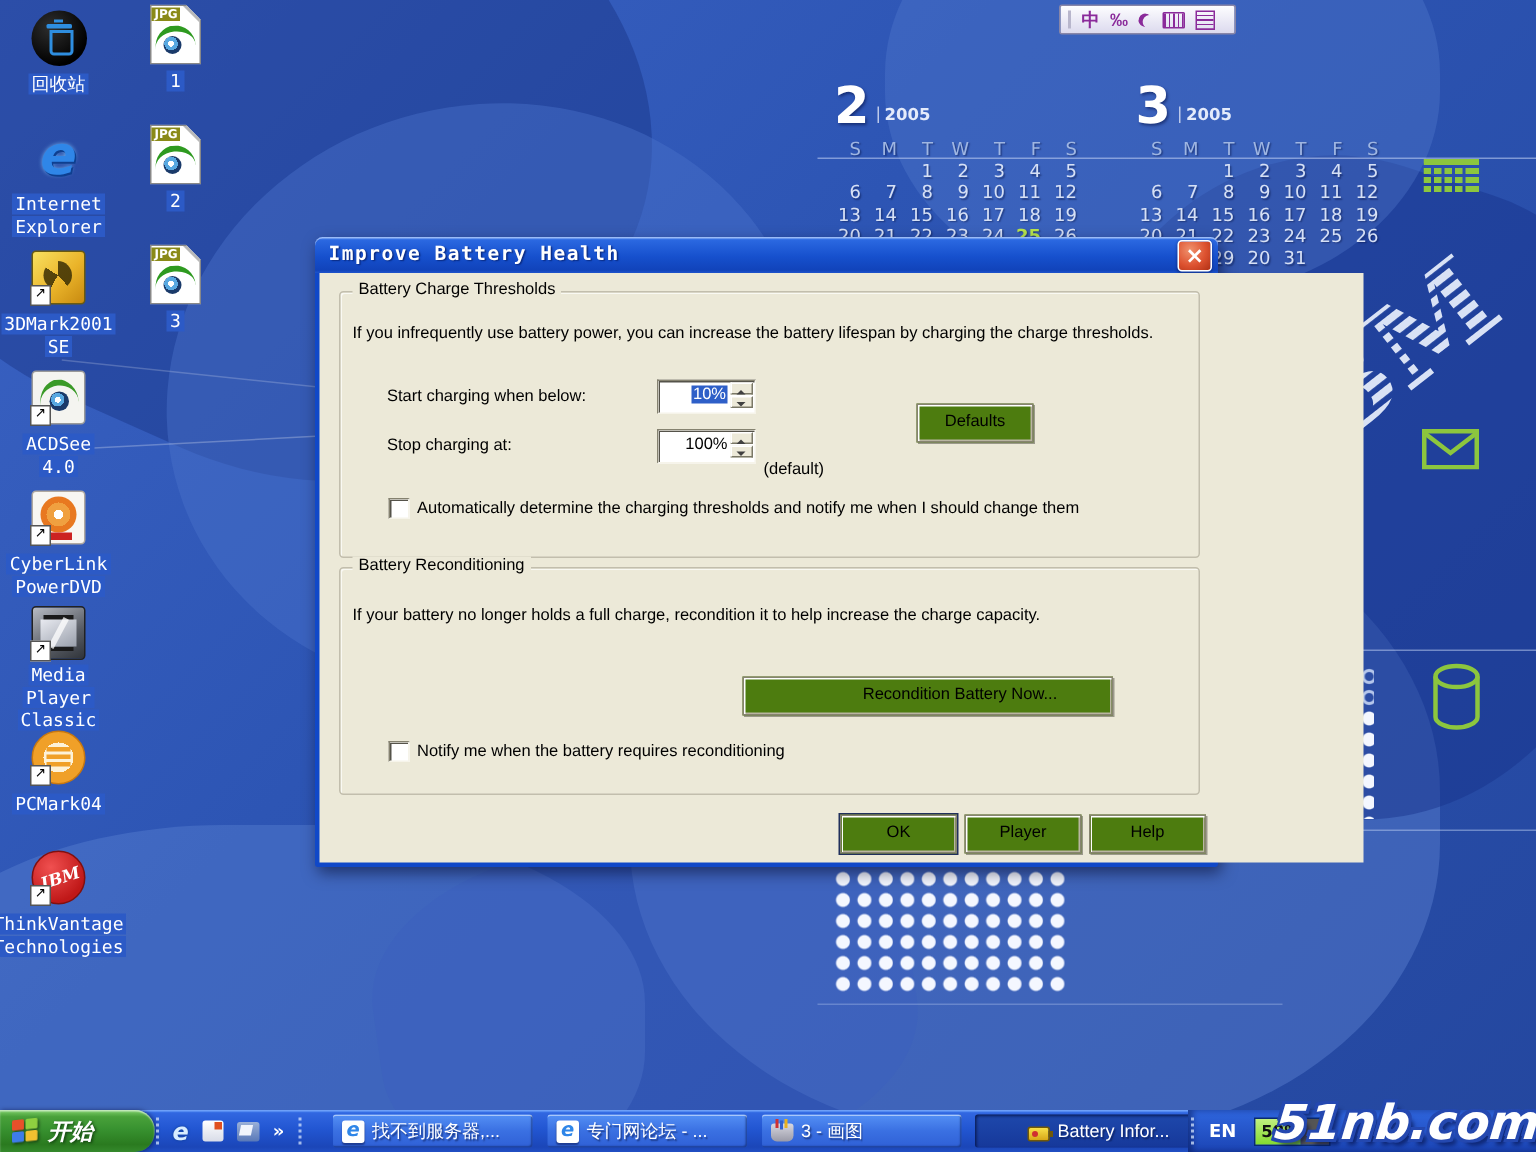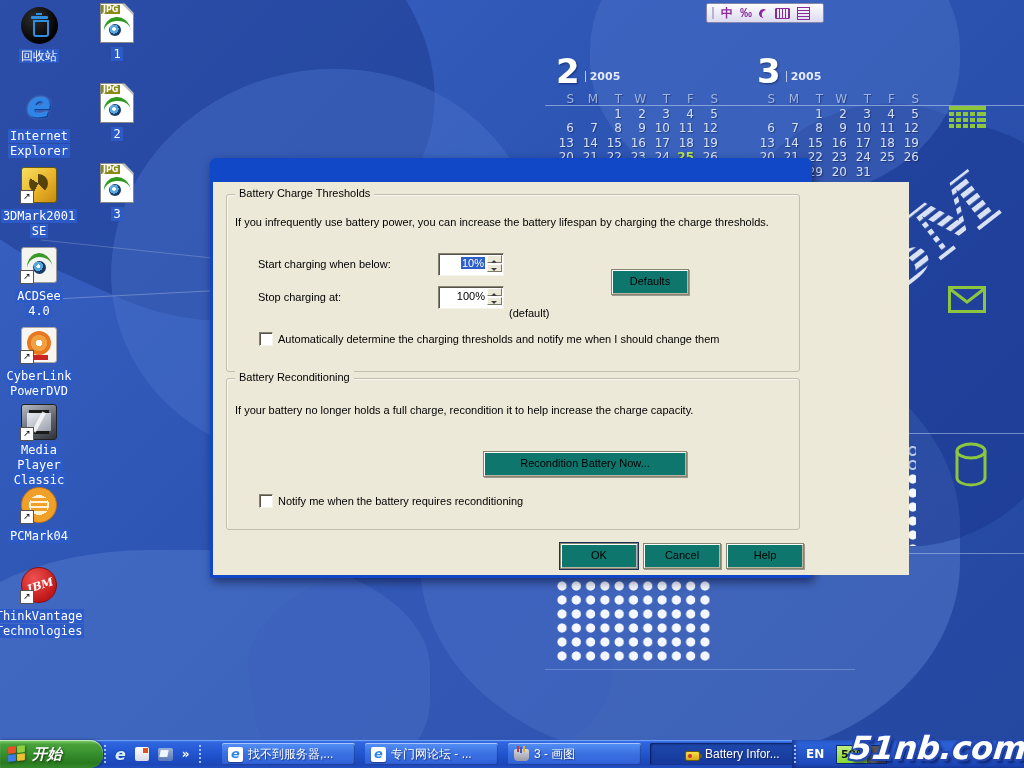--- a/index.html
+++ b/index.html
@@ -112,21 +112,21 @@
   .ttext{position:absolute;left:9px;top:4px;font:bold 13px "DejaVu Sans Mono",monospace;letter-spacing:1px;color:#fff;text-shadow:1px 1px 1px #0a2a80;}
   .xbtn{position:absolute;right:4px;top:2px;width:21px;height:19px;border-radius:3px;border:1px solid #fff;
     background:radial-gradient(circle at 35% 30%,#f0926e,#dd5230 55%,#b03015);color:#fff;
     font:bold 15px/18px "DejaVu Sans",sans-serif;text-align:center;cursor:pointer;box-shadow:0 1px 2px rgba(0,0,40,.4);}
   .dbody{position:absolute;left:3px;top:24px;width:696px;height:393px;background:#ece9d8;font-size:11px;color:#000;}
   .grp{position:absolute;left:13px;width:572px;border:1px solid #c2bead;border-radius:3px;box-shadow:inset 1px 1px 0 rgba(255,255,255,.7);}
   .grp1{top:12px;height:176px;}
   .grp2{top:196px;height:150px;}
   .glabel{position:absolute;top:-8px;left:8px;background:#ece9d8;padding:0 4px;font-size:11px;}
   .abs{position:absolute;}
-  .cbtn{position:absolute;width:76px;height:24px;background:#0f766e;border:1px solid #878470;
+  .cbtn{position:absolute;width:76px;height:24px;background:#4d7c0f;border:1px solid #878470;
     box-shadow:inset 1px 1px 0 #fff,inset -1px -1px 0 #b9b5a2,1px 1px 0 rgba(90,88,76,.55);
     font:11px/22px "Liberation Sans",sans-serif;text-align:center;cursor:pointer;}
   .cbtn.default{box-shadow:0 0 0 1px #20305c,inset 1px 1px 0 #fff,inset -1px -1px 0 #b9b5a2;}
   .cbtn.wide{width:202px;}
   .spin{position:absolute;width:64px;height:21px;background:#fff;border:1px solid;border-color:#858270 #f6f4ea #f6f4ea #858270;box-shadow:inset 1px 1px 0 #55534a;}
   .spin-val{position:absolute;right:18px;top:3px;font-size:11px;}
   .spin-val.sel{background:#2e5fc8;color:#fff;padding:0 1px;}
   .spin-btns{position:absolute;right:1px;top:1px;width:15px;height:17px;display:flex;flex-direction:column;gap:1px;}
   .sb{flex:1;background:#ece9d8;border:1px solid;border-color:#fff #7a7866 #7a7866 #fff;position:relative;cursor:pointer;}
   .sb i{position:absolute;left:3px;border:3px solid transparent;}
@@ -454,20 +454,24 @@
         </div>
         <div class="ilabel"><span>3</span></div>
       </div>
     </div>
 
   <div class="bw-corner"></div>
   <div class="bw-btn"></div>
   <div class="bw-strip"></div>
 
   <div class="dialog">
+    <div class="tbar">
+      <span class="ttext">Improve Battery Health</span>
+      <span class="xbtn">×</span>
+    </div>
     <div class="dbody">
       <div class="grp grp1">
         <span class="glabel">Battery Charge Thresholds</span>
         <div class="abs" style="left:8px;top:21px;">If you infrequently use battery power, you can increase the battery lifespan by charging the charge thresholds.</div>
         <div class="abs" style="left:31px;top:63px;">Start charging when below:</div>
         <div class="spin" style="left:211px;top:58px;">
           <span class="spin-val sel">10%</span>
           <span class="spin-btns">
             <span class="sb up">
                 <i></i>
@@ -490,26 +494,26 @@
           </span>
         </div>
         <div class="abs" style="left:282px;top:112px;">(default)</div>
         <div class="cbtn" style="left:384px;top:74px;">Defaults</div>
         <span class="cbx" style="left:32px;top:137px;"></span>
         <div class="abs" style="left:51px;top:138px;">Automatically determine the charging thresholds and notify me when I should change them</div>
       </div>
       <div class="grp grp2">
         <span class="glabel">Battery Reconditioning</span>
         <div class="abs" style="left:8px;top:25px;">If your battery no longer holds a full charge, recondition it to help increase the charge capacity.</div>
-        <div class="cbtn wide" style="left:256px;top:72px;">Recondition Battery Now...</div>
+        <div class="cbtn wide" style="left:268px;top:72px;padding-left:43px;">Recondition Battery Now...</div>
         <span class="cbx" style="left:32px;top:115px;"></span>
         <div class="abs" style="left:51px;top:116px;">Notify me when the battery requires reconditioning</div>
       </div>
       <div class="cbtn default" style="left:347px;top:361px;">OK</div>
-      <div class="cbtn" style="left:430px;top:361px;">Cancel</div>
+      <div class="cbtn" style="left:430px;top:361px;">Player</div>
       <div class="cbtn" style="left:513px;top:361px;">Help</div>
     </div>
   </div>
 
   <div class="taskbar">
     <div class="startbtn">
       <span class="flag">
         <i class="f r"></i>
           <i class="f g"></i>
           <i class="f b"></i>

